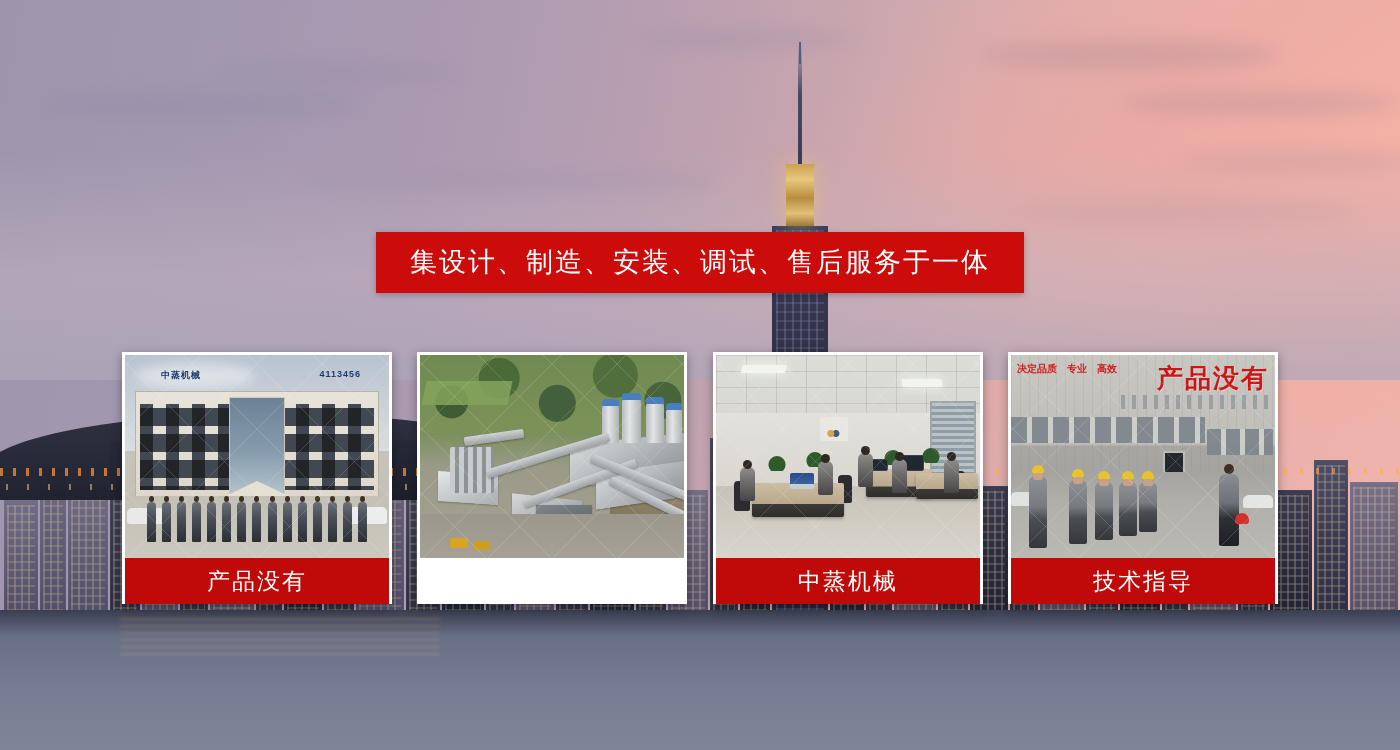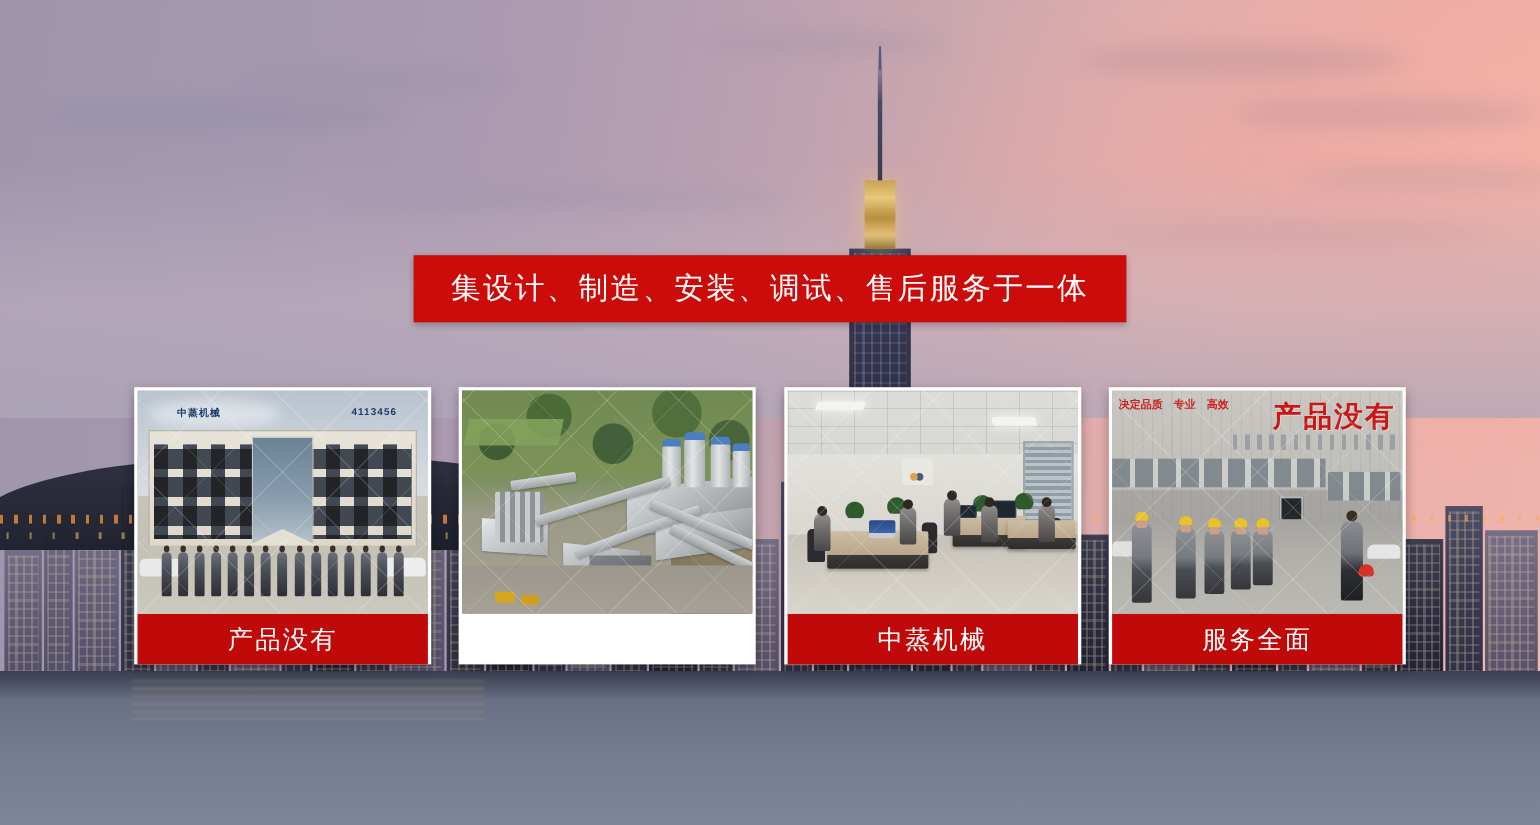--- a/index.html
+++ b/index.html
@@ -618,17 +618,17 @@
         <div class="p4-car2"></div>
         <div class="worker w1"></div>
         <div class="worker w2"></div>
         <div class="worker w3"></div>
         <div class="worker w4"></div>
         <div class="worker w5"></div>
         <div class="boss"></div>
         <div class="redhat"></div>
         <div class="wm"></div>
       </div>
-      <div class="card-caption">服务全面</div>
+      <div class="card-caption">技术指导</div>
     </div>
 
   </div>
 </div>
 
 </body></html>

